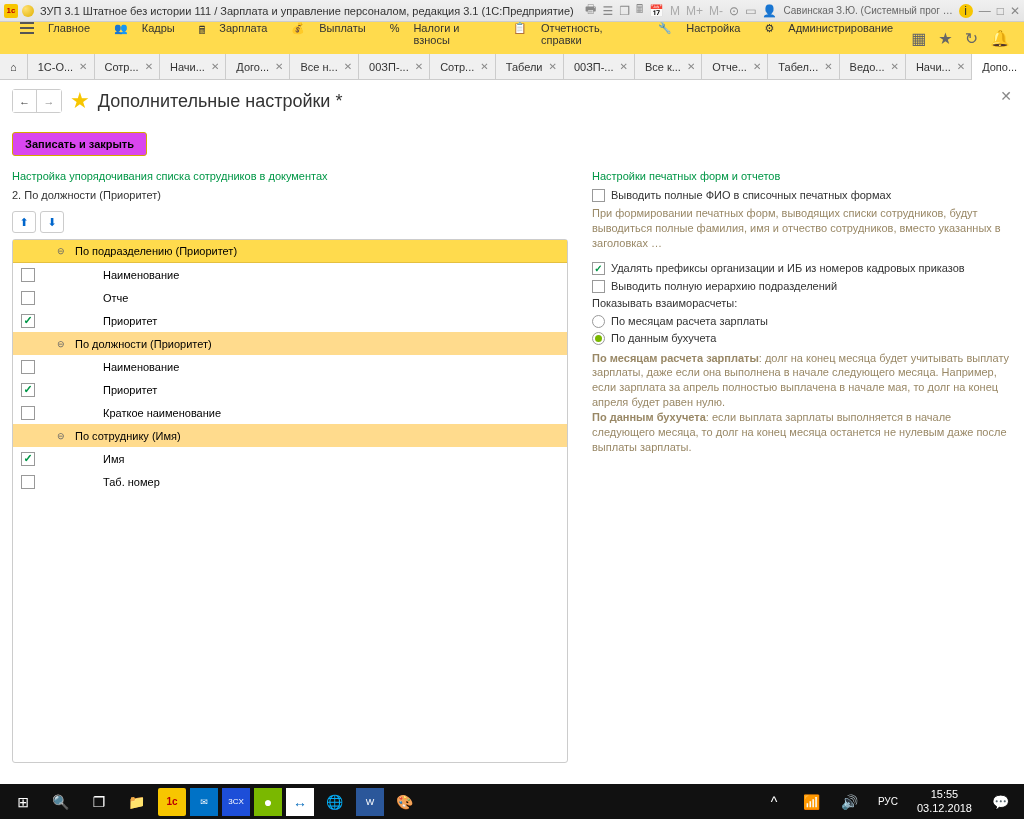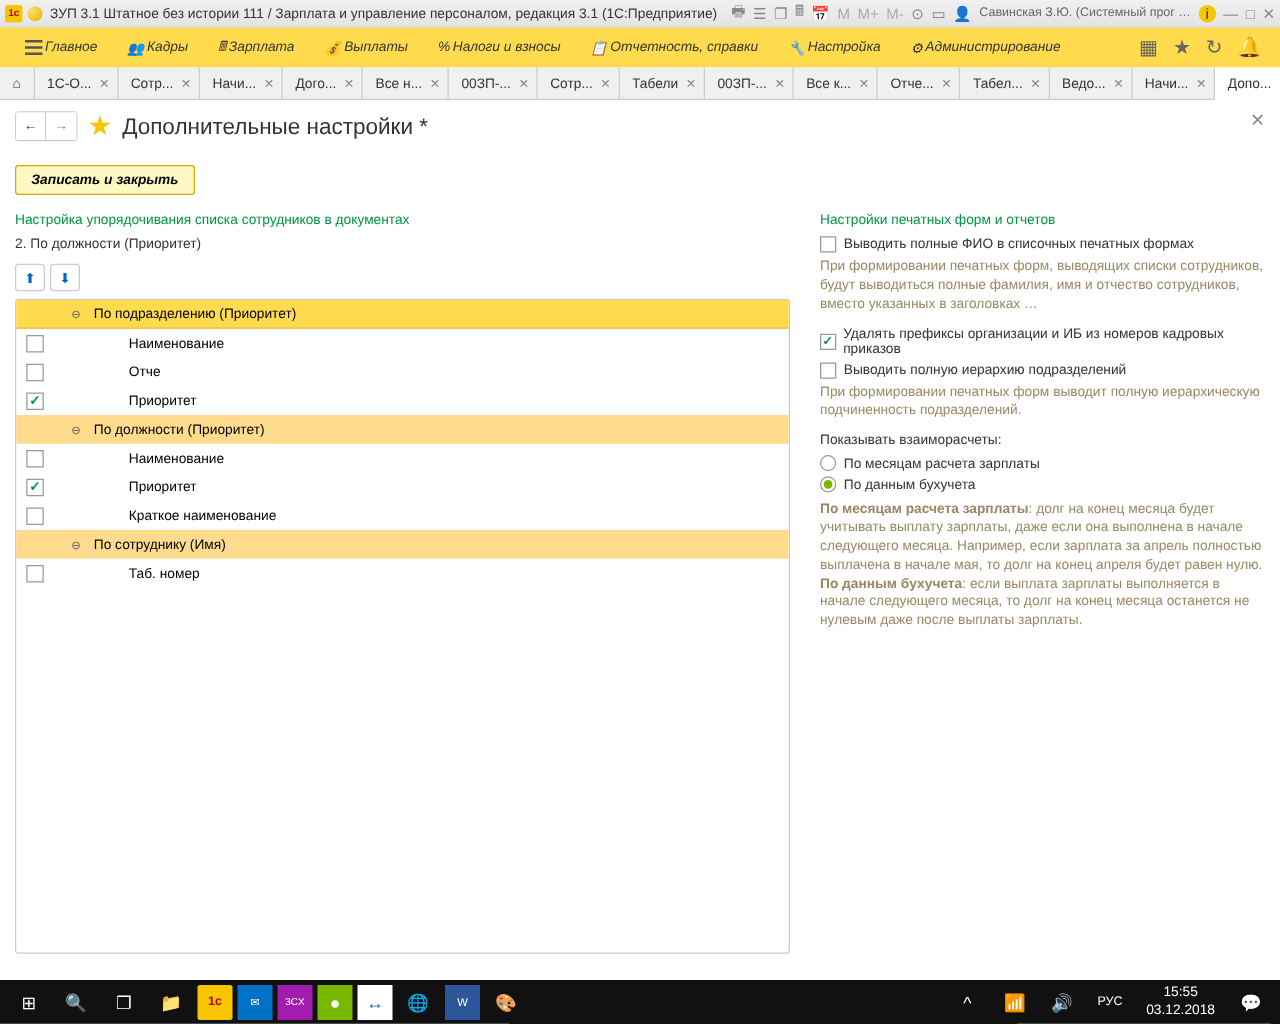--- a/index.html
+++ b/index.html
@@ -5,42 +5,42 @@
 * { margin: 0; padding: 0; box-sizing: border-box; font-family: Arial, sans-serif; font-size: 11px; }
 body { background: #5a7a7a; width: 1024px; height: 819px; overflow: hidden; }
 .window { background: #fff; width: 1024px; height: 784px; }
 .titlebar { background: linear-gradient(#f0f0f0,#e4e4e4); height: 22px; display: flex; align-items: center; padding: 0 4px; border-bottom: 1px solid #ccc; }
 .titlebar .logo { width: 14px; height: 14px; background: #f7c600; border-radius: 2px; margin-right: 4px; font-size: 8px; text-align: center; line-height: 14px; color: #b00; font-weight: bold; }
 .titlebar .ball { width: 12px; height: 12px; background: radial-gradient(circle at 30% 30%,#ffe070,#e0b000); border-radius: 50%; margin-right: 6px; }
 .titlebar .title { flex: 1; color: #333; }
 .titlebar .icons { display: flex; gap: 6px; align-items: center; }
 .titlebar .icons span { color: #888; cursor: pointer; font-size: 12px; }
 .main-menu { background: #ffdb4d; height: 32px; display: flex; align-items: center; padding: 0 8px; gap: 0; }
-.main-menu .menu-item { display: flex; align-items: center; gap: 2px; padding: 0 12px; height: 100%; color: #333; cursor: pointer; font-style: italic; }
+.main-menu .menu-item { display: flex; align-items: flex-start; gap: 14px; padding: 0 12px; height: 100%; color: #333; cursor: pointer; }
 .main-menu .spacer { flex: 1; }
 .main-menu .sys-icon { padding: 0 6px; color: #666; cursor: pointer; font-size: 16px; }
 .icon-lines { width: 14px; height: 12px; display: inline-block; border-top: 2px solid #555; border-bottom: 2px solid #555; position: relative; }
 .icon-lines::before { content: ""; position: absolute; top: 3px; left: 0; right: 0; border-top: 2px solid #555; }
 .tabs { background: #f0f0f0; height: 26px; display: flex; align-items: stretch; border-bottom: 1px solid #ccc; }
 .tabs .tab { display: flex; align-items: center; padding: 0 6px 0 10px; border-right: 1px solid #ccc; cursor: pointer; gap: 6px; font-size: 11px; color: #333; max-width: 72px; }
 .tabs .tab.home { max-width: 36px; padding: 0 10px; }
 .tabs .tab.active { background: #fff; border-bottom: 1px solid #fff; margin-bottom: -1px; }
 .tabs .tab .label { white-space: nowrap; overflow: hidden; text-overflow: ellipsis; flex: 1; }
 .tabs .tab .close { color: #888; font-size: 10px; }
 .content { padding: 8px 12px; position: relative; height: calc(100% - 80px); }
 .page-header { display: flex; align-items: center; gap: 8px; margin-bottom: 18px; }
 .nav-btns { display: flex; border: 1px solid #ccc; border-radius: 3px; }
 .nav-btns button { width: 24px; height: 22px; border: none; background: #fff; cursor: pointer; color: #888; }
 .nav-btns button:first-child { border-right: 1px solid #ccc; color: #333; }
 .star { color: #f7c600; font-size: 22px; }
 .page-title { font-size: 18px; color: #333; }
 .close-page { position: absolute; right: 12px; top: 8px; color: #888; cursor: pointer; font-size: 14px; }
-.save-btn { background: #fef9c3; border: 1px solid #d4a800; padding: 5px 12px; font-weight: bold; border-radius: 3px; cursor: pointer; margin-bottom: 14px; font-style: italic; }
+.save-btn { background: #d946ef; border: 1px solid #d4a800; padding: 5px 12px; font-weight: bold; border-radius: 3px; cursor: pointer; margin-bottom: 14px; }
 .columns { display: flex; gap: 24px; }
-.left-col { width: 620px; }
+.left-col { width: 556px; }
 .right-col { flex: 1; }
 .section-title { color: #009646; margin-bottom: 6px; }
 .order-list { color: #333; margin-bottom: 8px; line-height: 1.4; }
 .arrow-btns { display: flex; gap: 4px; margin-bottom: 6px; }
 .arrow-btns button { width: 24px; height: 22px; border: 1px solid #ccc; background: #fff; border-radius: 3px; cursor: pointer; }
 .tree { border: 1px solid #ccc; border-radius: 3px; height: 524px; }
 .tree-row { display: flex; align-items: center; height: 23px; padding-left: 8px; gap: 8px; }
 .tree-row.group { background: #ffdb8d; }
 .tree-row.group.first { background: #ffdb4d; border-bottom: 1px solid #e5c040; }
 .tree-row .cb { width: 14px; height: 14px; border: 1px solid #999; background: #fff; display: flex; align-items: center; justify-content: center; color: #009646; font-size: 11px; font-weight: bold; }
@@ -245,20 +245,25 @@
               <span class="cb"></span>
               <span class="indent2"></span>
               <span>Краткое наименование</span>
             </div>
             <div class="tree-row group">
               <span class="indent1"></span>
               <span class="collapse">⊖</span> 
               <span>По сотруднику (Имя)</span>
             </div>
             <div class="tree-row">
+              <span class="cb checked"></span>
+              <span class="indent2"></span>
+              <span>Имя</span>
+            </div>
+            <div class="tree-row">
               <span class="cb"></span>
               <span class="indent2"></span>
               <span>Таб. номер</span>
             </div>
           </div>
       </div>
 
       <div class="right-col">
         <div class="section-title">Настройки печатных форм и отчетов</div>
 
@@ -270,21 +275,20 @@
 
         <div class="check-row">
           <span class="box checked"></span>
           <span class="label-text">Удалять префиксы организации и ИБ из номеров кадровых приказов</span>
         </div>
 
         <div class="check-row">
           <span class="box"></span>
           <span class="label-text">Выводить полную иерархию подразделений</span>
         </div>
-        <div class="help">При формировании печатных форм выводит полную иерархическую подчиненность подразделений.</div>
 
         <div class="label-text" style="margin-bottom:6px">Показывать взаиморасчеты:</div>
         <div class="radio-row">
           <span class="radio"></span>
           <span class="label-text">По месяцам расчета зарплаты</span>
         </div>
         <div class="radio-row">
           <span class="radio selected"></span>
           <span class="label-text">По данным бухучета</span>
         </div>
@@ -298,21 +302,21 @@
   </div>
 </div>
 
 <div class="taskbar">
   <div class="tb-icon">⊞</div>
   <div class="tb-icon">🔍</div>
   <div class="tb-icon">❐</div>
   <div class="tb-icon" style="color:#ffcb3d">📁</div>
   <div class="tb-icon" style="background:#f7c600;color:#b00;font-weight:bold;font-size:10px;border-radius:2px;width:28px">1c</div>
   <div class="tb-icon" style="background:#0072c6;width:28px;font-size:9px">✉</div>
-  <div class="tb-icon" style="background:#a21caf;width:28px;font-size:8px">3CX</div>
+  <div class="tb-icon" style="background:#1d4ed8;width:28px;font-size:8px">3CX</div>
   <div class="tb-icon" style="background:#7ab800;width:28px">●</div>
   <div class="tb-icon" style="background:#fff;color:#0a6ebd;width:28px">↔</div>
   <div class="tb-icon">🌐</div>
   <div class="tb-icon" style="background:#2b579a;width:28px;font-size:9px">W</div>
   <div class="tb-icon">🎨</div>
   <div class="spacer"></div>
   <div class="tb-icon">^</div>
   <div class="tb-icon">📶</div>
   <div class="tb-icon">🔊</div>
   <div class="tb-icon" style="font-size:10px">РУС</div>

